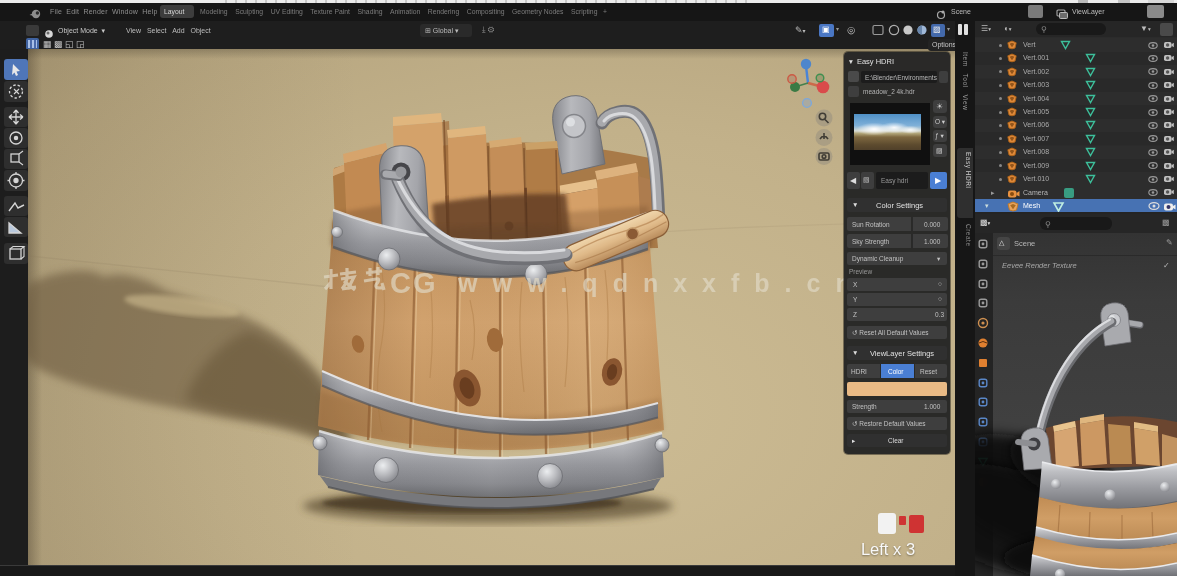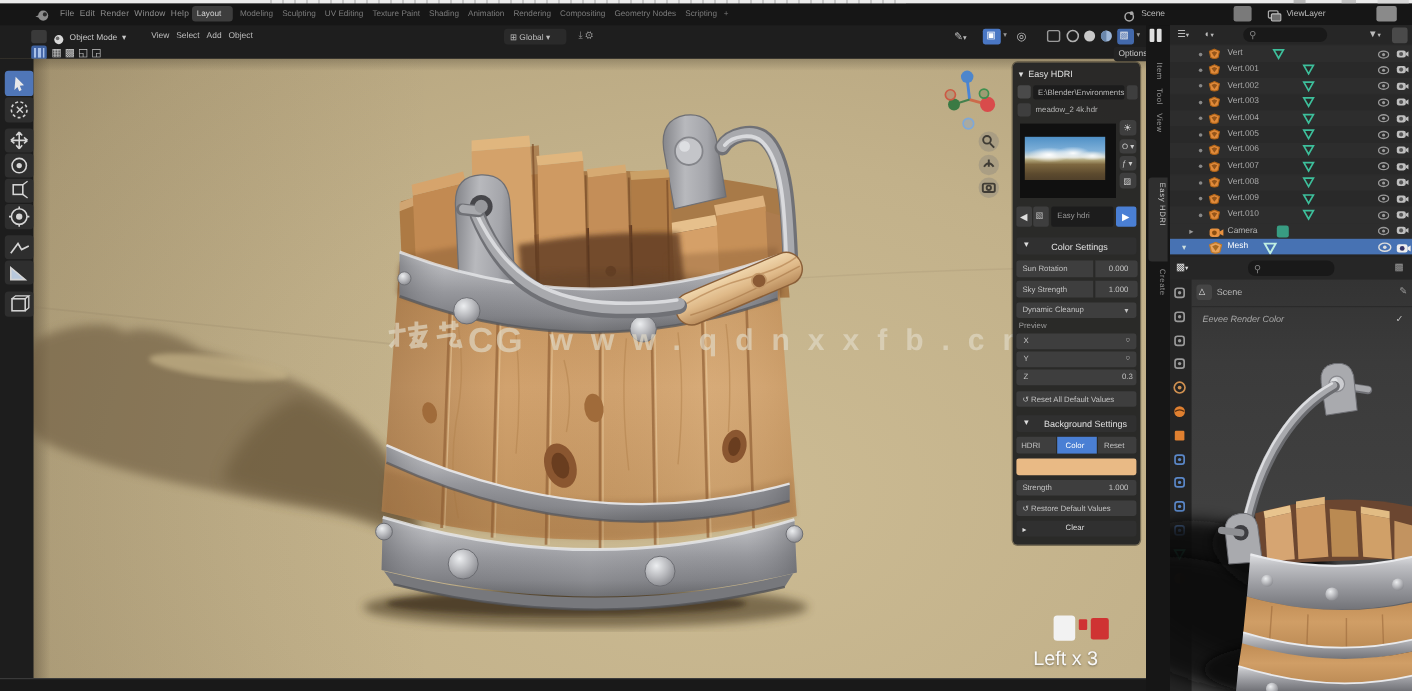--- a/index.html
+++ b/index.html
@@ -429,21 +429,21 @@
  <div class="abs blur" style="left:9px;top:244px;">Y</div>
       <div class="abs blur" style="left:94px;top:243px;">○</div>
  <div class="abs" style="left:3px;top:256px;width:100px;height:13px;background:#3e3e3e;border-radius:2px;"></div>
  <div class="abs blur" style="left:9px;top:259px;">Z</div>
       <div class="abs blur" style="left:91px;top:259px;">0.3</div>
  <div class="abs" style="left:3px;top:274px;width:100px;height:13px;background:#3e3e3e;border-radius:2px;"></div>
  <div class="abs blur" style="left:8px;top:277px;">↺&nbsp;Reset All Default Values</div>
 
  <div class="abs" style="left:3px;top:294px;width:100px;height:14px;background:#303030;border-radius:2px;"></div>
  <div class="abs blur" style="left:8px;top:297px;color:#ddd;">▼</div>
- <div class="abs blur" style="left:26px;top:297px;color:#e0e0e0;font-size:7.5px;">Background Settings</div>
+ <div class="abs blur" style="left:26px;top:297px;color:#e0e0e0;font-size:7.5px;">ViewLayer Settings</div>
  <div class="abs" style="left:3px;top:312px;width:33px;height:14px;background:#3e3e3e;border-radius:2px 0 0 2px;"></div>
  <div class="abs" style="left:37px;top:312px;width:33px;height:14px;background:#4a7fd4;"></div>
  <div class="abs" style="left:71px;top:312px;width:32px;height:14px;background:#3e3e3e;border-radius:0 2px 2px 0;"></div>
  <div class="abs blur" style="left:7px;top:315.5px;">HDRI</div>
  <div class="abs blur" style="left:44px;top:315.5px;color:#fff;">Color</div>
  <div class="abs blur" style="left:76px;top:315.5px;">Reset</div>
  <div class="abs" style="left:3px;top:330px;width:100px;height:14px;background:#e9ba85;border-radius:2px;"></div>
  <div class="abs" style="left:3px;top:348px;width:100px;height:13px;background:#3e3e3e;border-radius:2px;"></div>
  <div class="abs blur" style="left:8px;top:351px;">Strength</div>
  <div class="abs blur" style="left:80px;top:351px;">1.000</div>
@@ -786,21 +786,21 @@
         <circle cx="6" cy="6" r="4.5" fill="#d07838"></circle>
         <path d="M6 1.5 A4.5 4.5 0 0 1 6 10.5 Z" fill="#8a4a18"></path>
       </svg>
     </div>
 
 <div class="abs" style="left:997px;top:237px;width:13px;height:13px;background:#454545;border-radius:3px;"></div>
 <div class="abs blur" style="left:999px;top:239px;color:#e8e8e8;font-size:7px;">△</div>
 <div class="abs blur" style="left:1014px;top:239px;color:#b8b8b8;font-size:7.5px;filter:blur(.3px);">Scene</div>
 <div class="abs blur" style="left:1166px;top:238px;color:#999;font-size:8px;">✎</div>
 <div class="abs" style="left:993px;top:255px;width:184px;height:1px;background:#2a2a2a;"></div>
-<div class="abs blur" style="left:1002px;top:261px;color:#a8a8a8;font-size:7.5px;font-style:italic;filter:blur(.3px);">Eevee Render Color</div>
+<div class="abs blur" style="left:1002px;top:261px;color:#a8a8a8;font-size:7.5px;font-style:italic;filter:blur(.3px);">Eevee Render Texture</div>
 <div class="abs blur" style="left:1163px;top:261px;color:#bbb;font-size:8px;">✓</div>
 
 <svg class="abs" style="left:975px;top:288px;" width="202" height="288" viewBox="975 288 202 288">
 <rect x="975" y="288" width="202" height="288" fill="#3f3f3f" opacity="0"></rect>
 <g>
 <ellipse cx="1035" cy="495" rx="100" ry="52" fill="#0a0a0a" opacity=".9" transform="rotate(22 1035 495)" filter="url(#pb6)"></ellipse>
 <ellipse cx="1010" cy="520" rx="95" ry="50" fill="#0a0a0a" opacity=".85" transform="rotate(18 1010 520)" filter="url(#pb6)"></ellipse>
 <ellipse cx="1062" cy="468" rx="55" ry="28" fill="#0d0d0d" opacity=".8" transform="rotate(24 1062 468)" filter="url(#pb4)"></ellipse>
 <ellipse cx="1095" cy="558" rx="92" ry="24" fill="#070707" opacity=".9" filter="url(#pb4)"></ellipse>
 </g>

